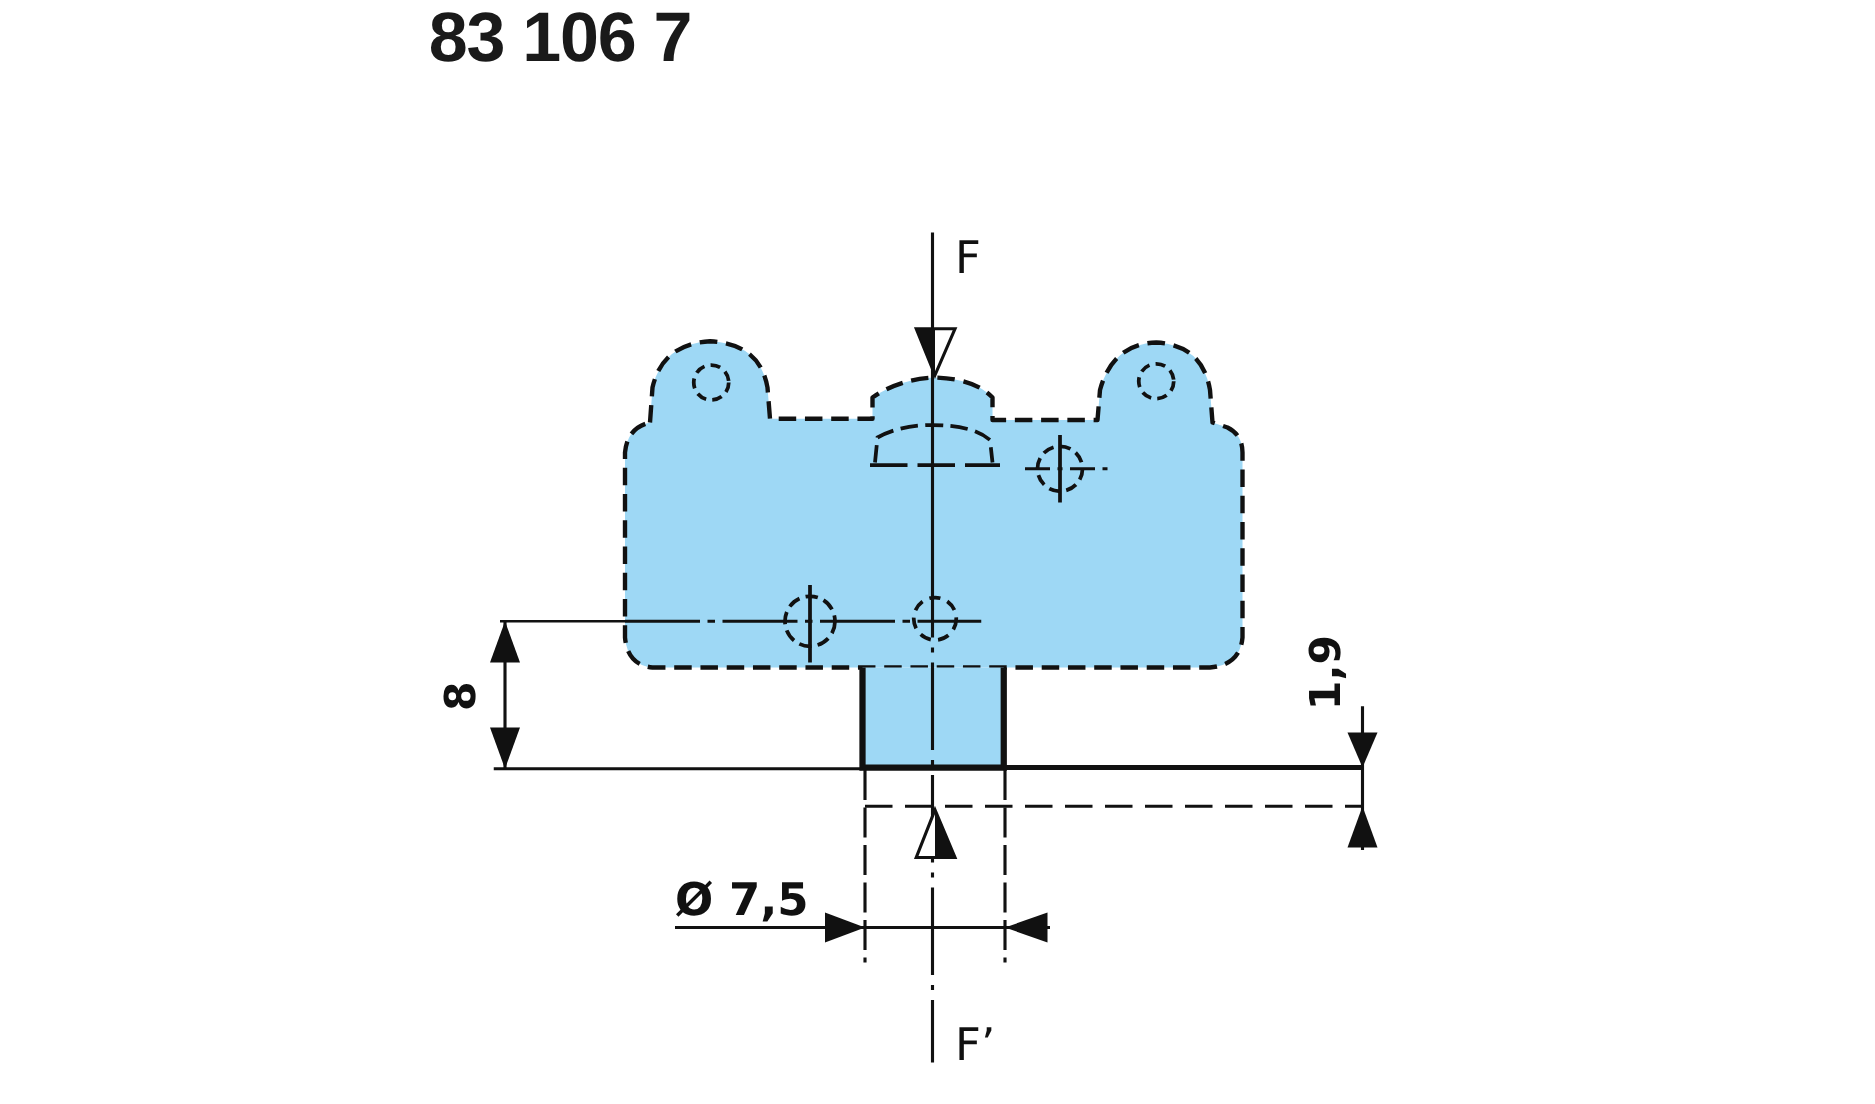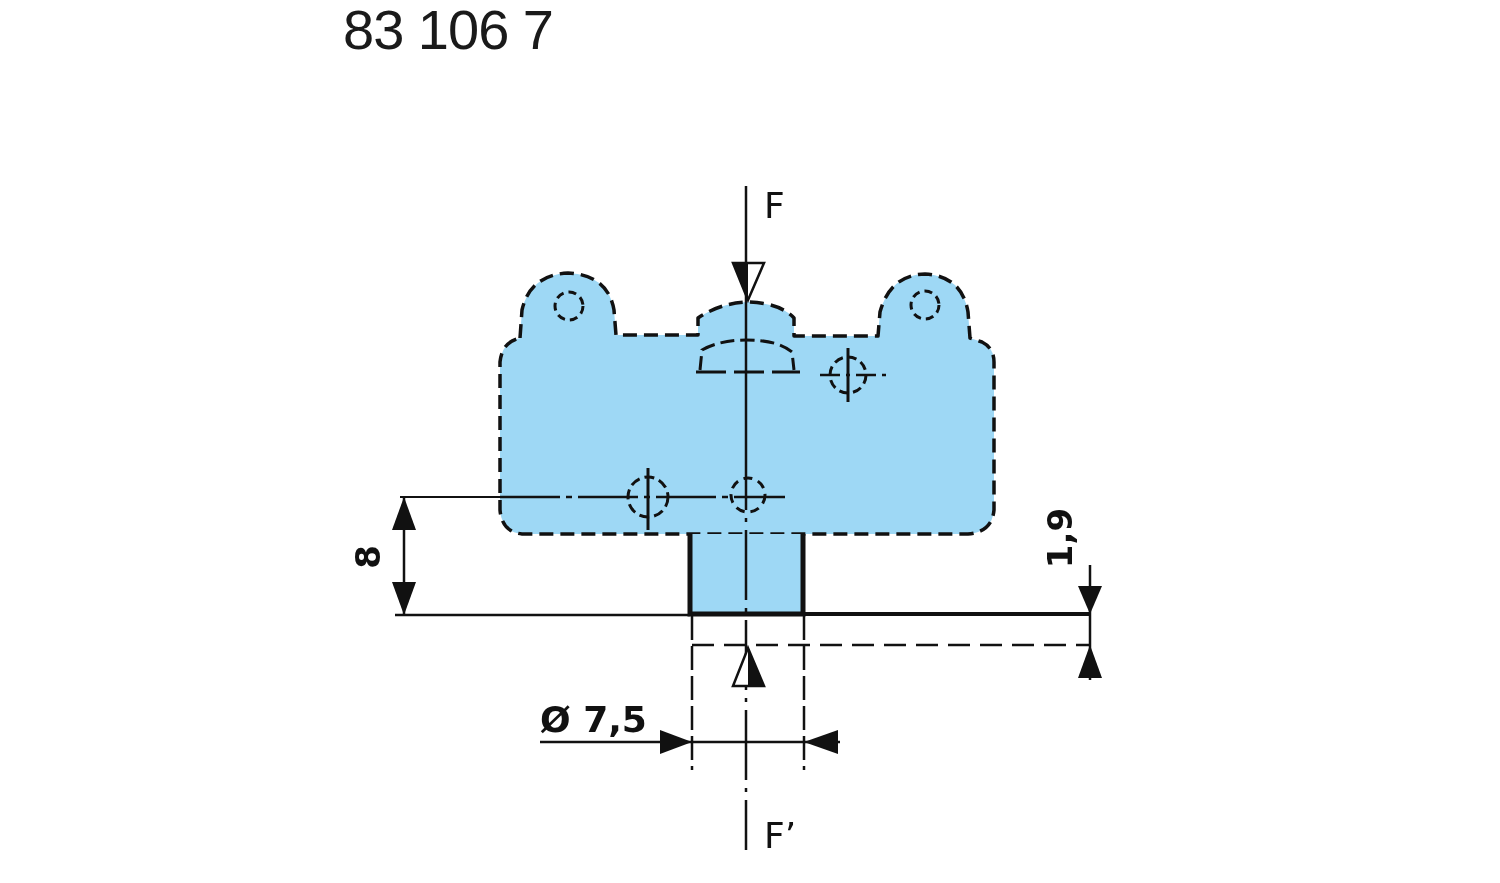--- a/index.html
+++ b/index.html
@@ -12,21 +12,21 @@
       height: 883px;
       position: relative;
       overflow: hidden;
       font-family: "Liberation Sans", sans-serif;
     }
     .part-number {
       position: absolute;
       left: 343px;
       top: 2px;
       font-family: "Liberation Sans", sans-serif;
-      font-weight: normal;
+      font-weight: bold;
       font-size: 56px;
       letter-spacing: -1px;
       color: #1a1a1a;
       line-height: 1;
     }
     svg.drawing {
       position: absolute;
       left: 0;
       top: 0;
     }

